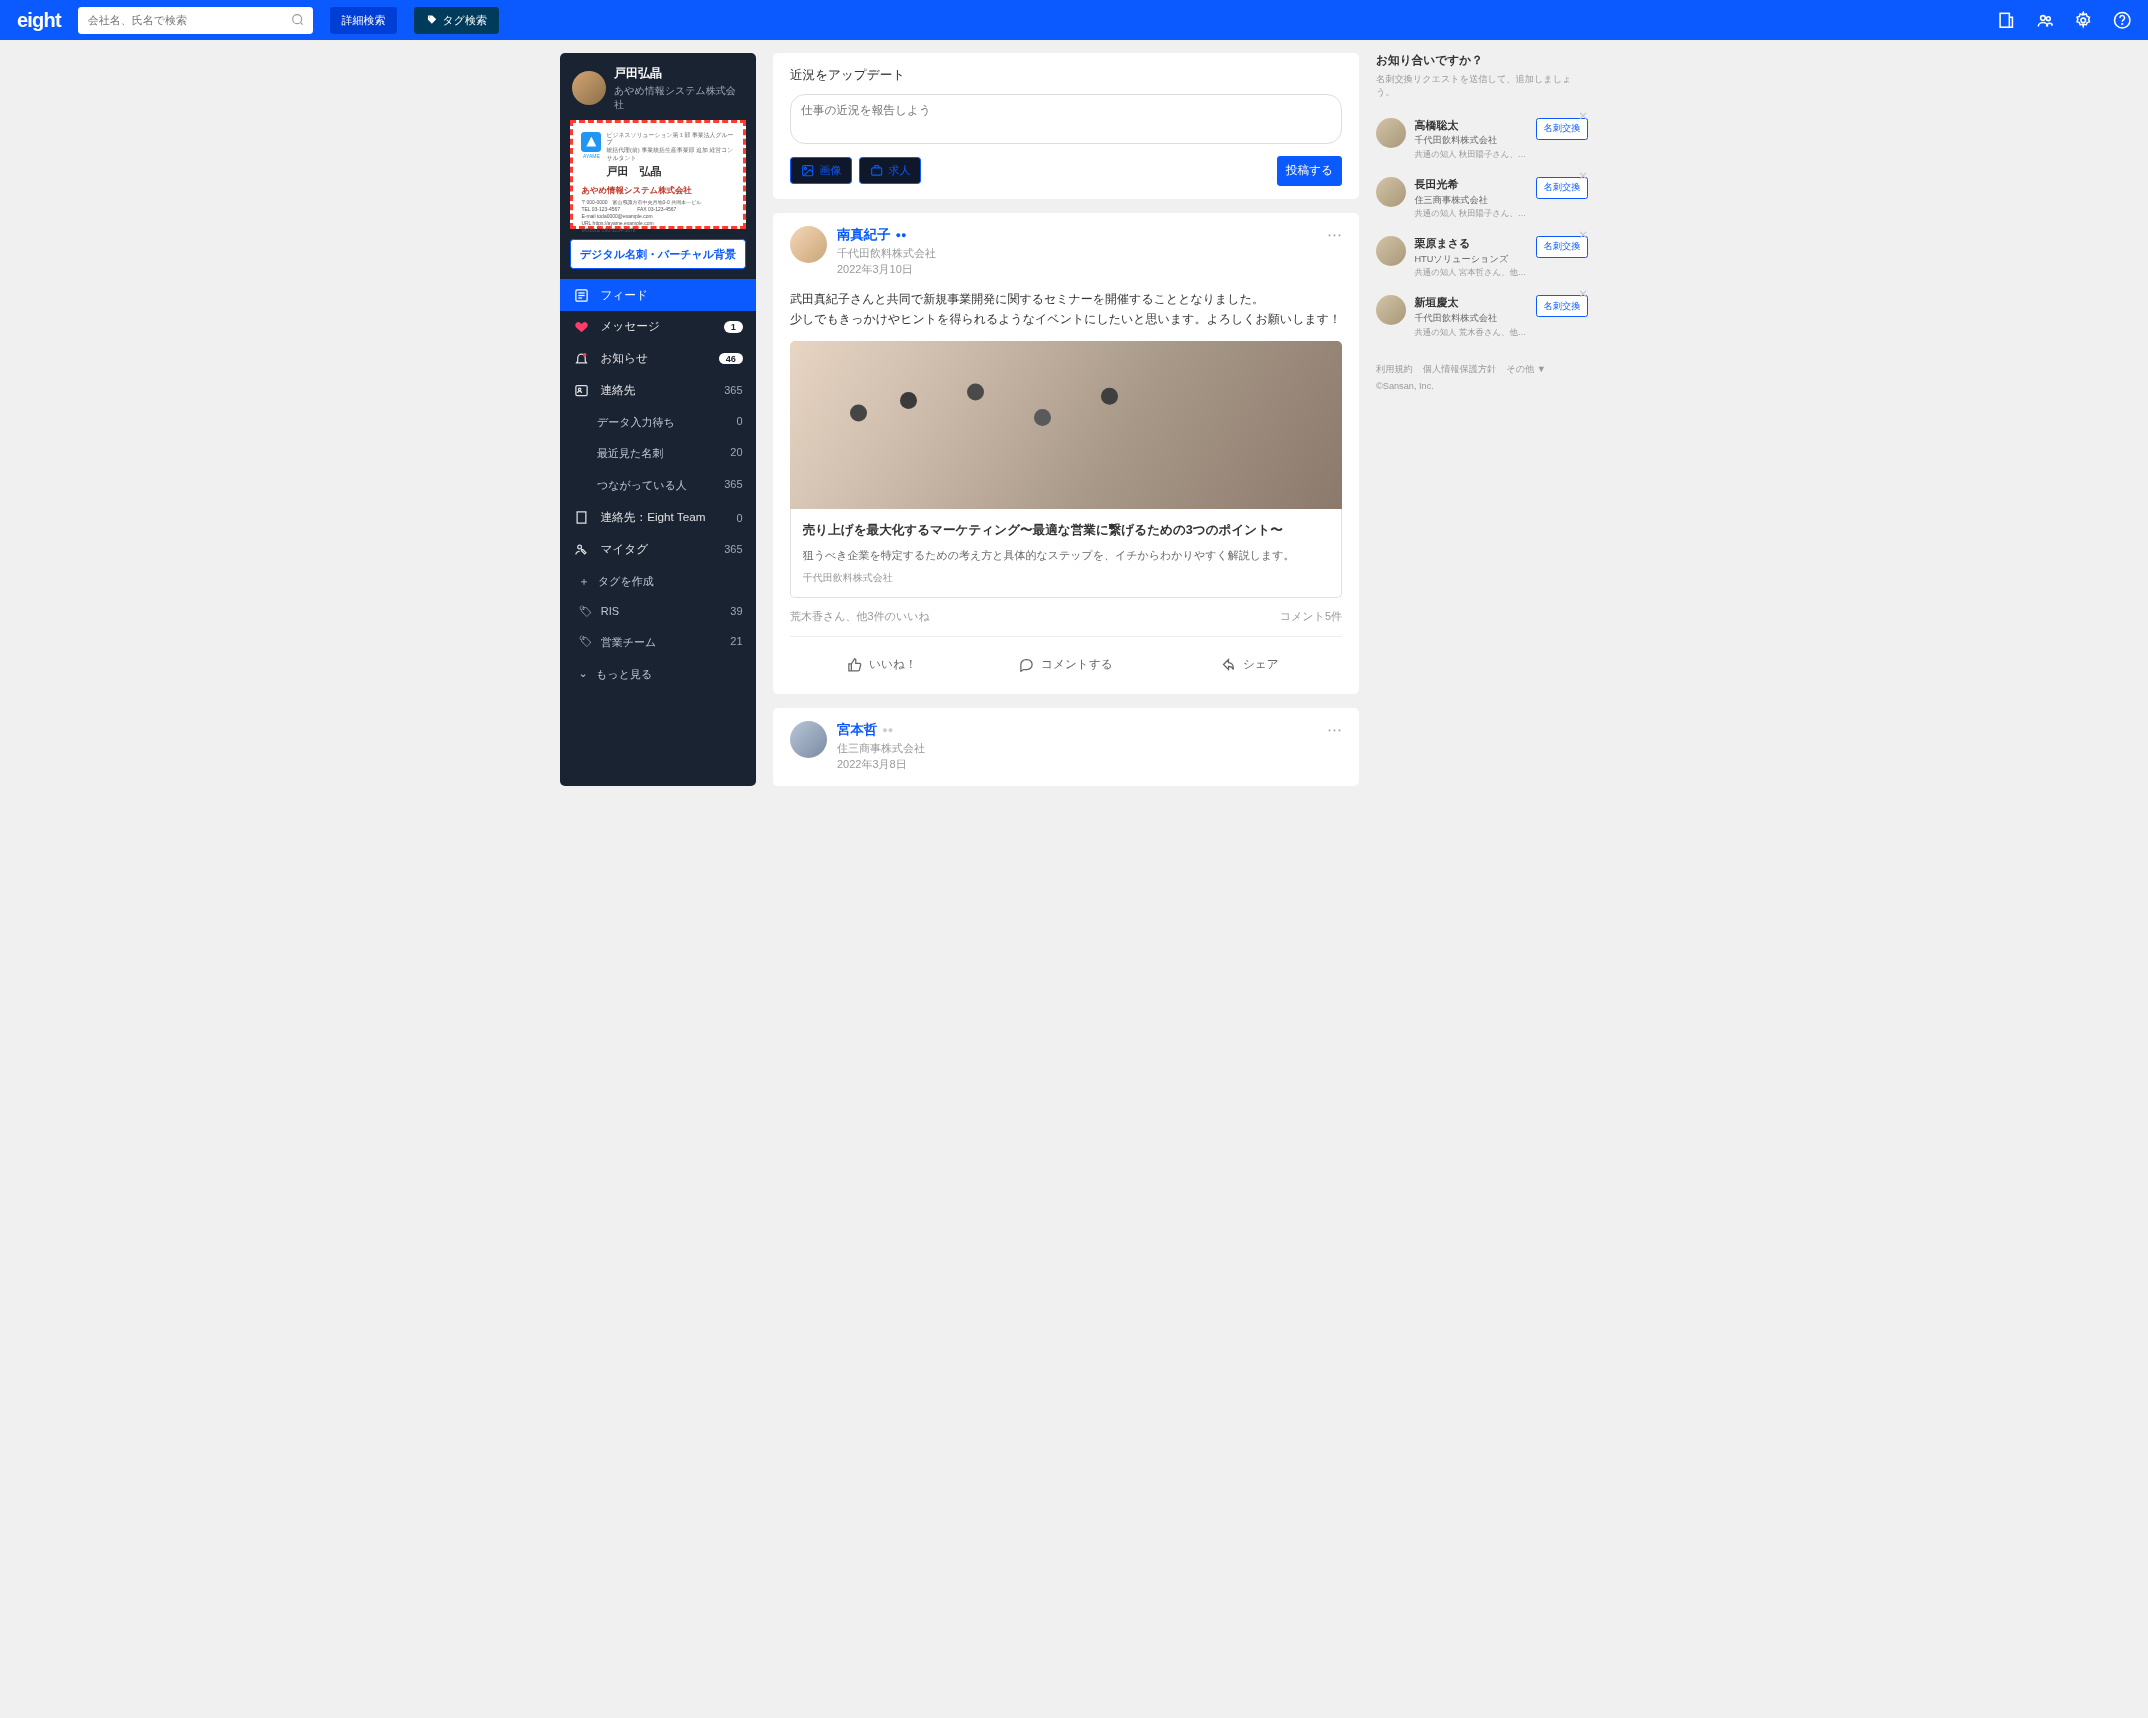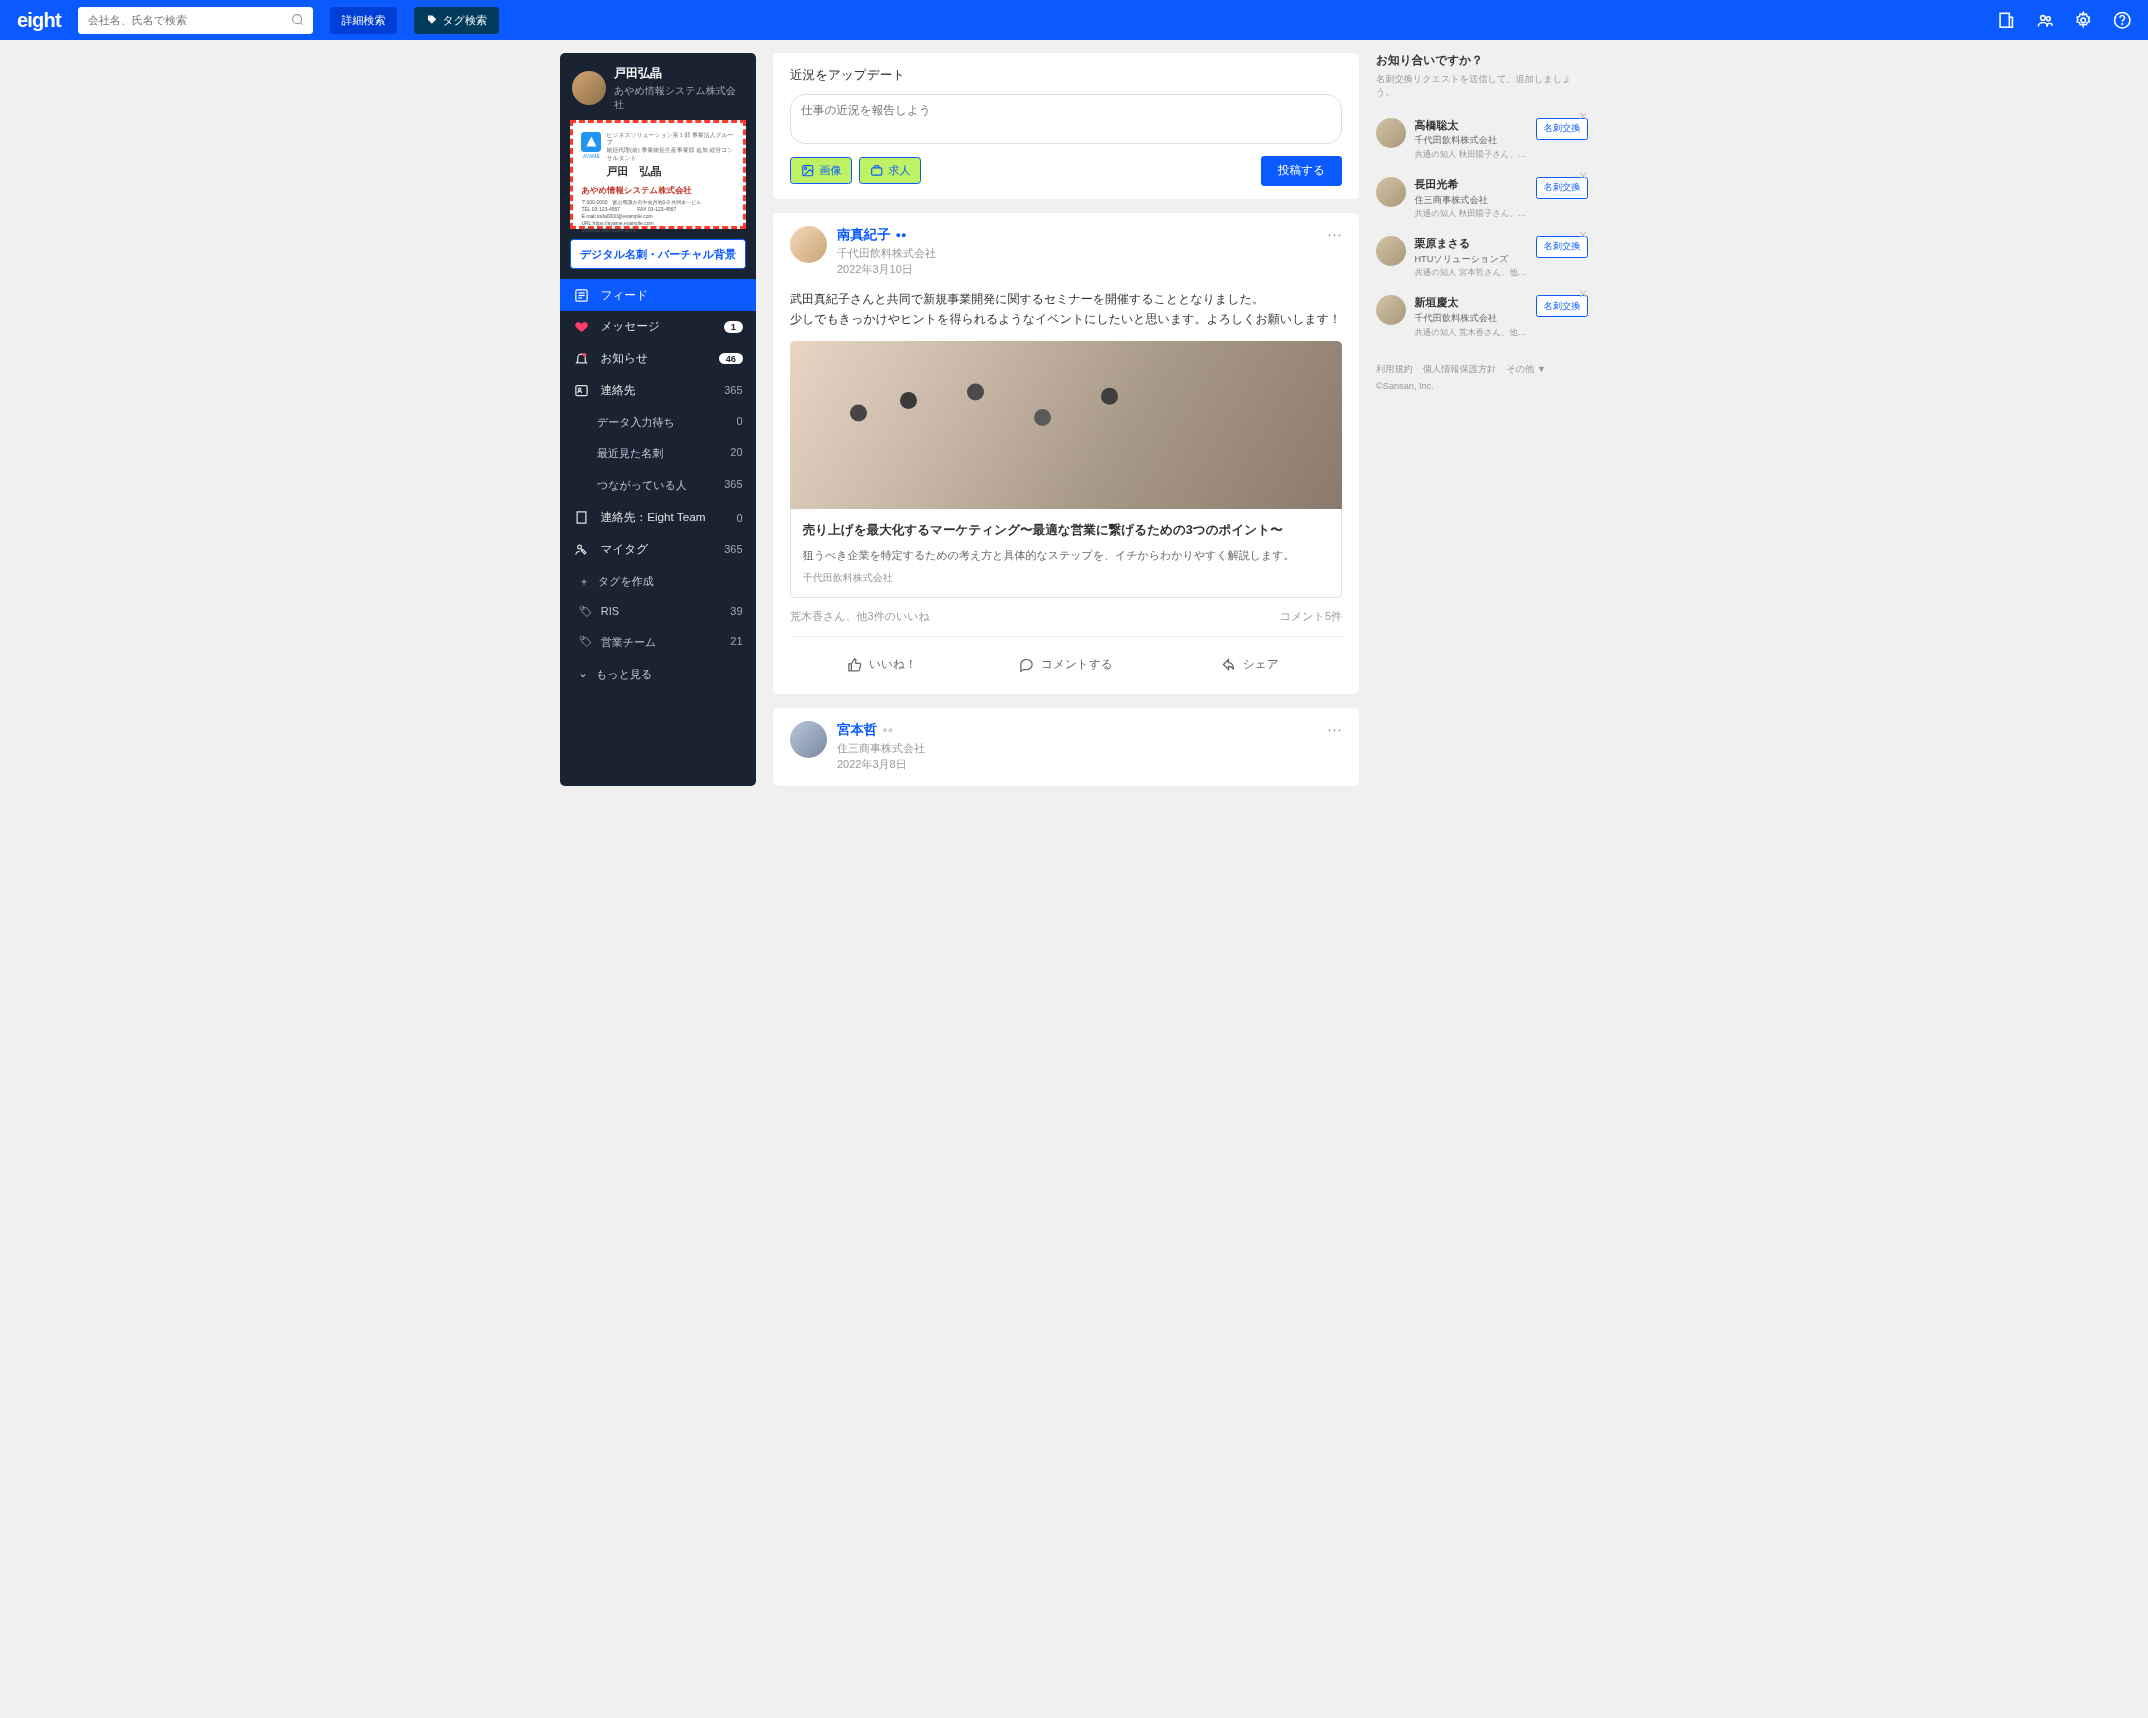--- a/index.html
+++ b/index.html
@@ -43,22 +43,22 @@
 .nav-item .nav-badge { margin-left: auto; background: white; color: #1a2332; border-radius: 8.4px; padding: 0.8px 6.7px; font-size: 9.2px; font-weight: 600; }
 .nav-item .nav-count { margin-left: auto; font-size: 11px; color: #a0a8b8; }
 .nav-sub { padding: 8.4px 13.4px 8.4px 37px; display: flex; font-size: 11px; color: #c0c8d8; cursor: pointer; }
 .nav-sub .nav-count { margin-left: auto; color: #a0a8b8; }
 
 
 .card { background: white; border-radius: 5px; padding: 13.4px 17px; }
 .composer-title { font-size: 12.6px; font-weight: 400; margin-bottom: 10px; }
 .composer-input { width: 100%; min-height: 50px; border: 0.8px solid #ddd; border-radius: 15px; padding: 8.4px 10px; font-size: 11.7px; color: #999; resize: none; }
 .composer-actions { display: flex; gap: 6.7px; margin-top: 10px; align-items: center; }
-.btn-outline { border: 0.8px solid #0A5AFF; color: #0A5AFF; background: #bef264; height: 27px; padding: 0 10px; border-radius: 3.4px; font-size: 11px; cursor: pointer; display: flex; align-items: center; gap: 5px; }
-.btn-primary { background: #0A5AFF; color: white; border: none; height: 30px; padding: 0 17px; border-radius: 3.4px; font-size: 11.7px; cursor: pointer; margin-left: auto; }
+.btn-outline { border: 0.8px solid #0A5AFF; color: #0A5AFF; background: #0f172a; height: 27px; padding: 0 10px; border-radius: 3.4px; font-size: 11px; cursor: pointer; display: flex; align-items: center; gap: 5px; }
+.btn-primary { background: #0A5AFF; color: white; border: none; height: 30px; padding: 0 9px; border-radius: 3.4px; font-size: 11.7px; cursor: pointer; margin-left: auto; }
 
 
 .post-header { display: flex; gap: 10px; }
 .post-avatar { width: 37px; height: 37px; border-radius: 50%; background: linear-gradient(135deg, #f5d7b8, #c9a678); flex-shrink: 0; }
 .post-avatar.male { background: linear-gradient(135deg, #b8c5d6, #7a8ba3); }
 .post-author { font-size: 13.4px; font-weight: 700; color: #0A5AFF; display: flex; align-items: center; gap: 5px; }
 .verified-icons { font-size: 9.2px; color: #0A5AFF; }
 .post-company { font-size: 11px; color: #999; margin-top: 1.7px; }
 .post-date { font-size: 11px; color: #999; margin-top: 1.7px; }
 .post-menu { margin-left: auto; color: #999; cursor: pointer; font-size: 15px; }

